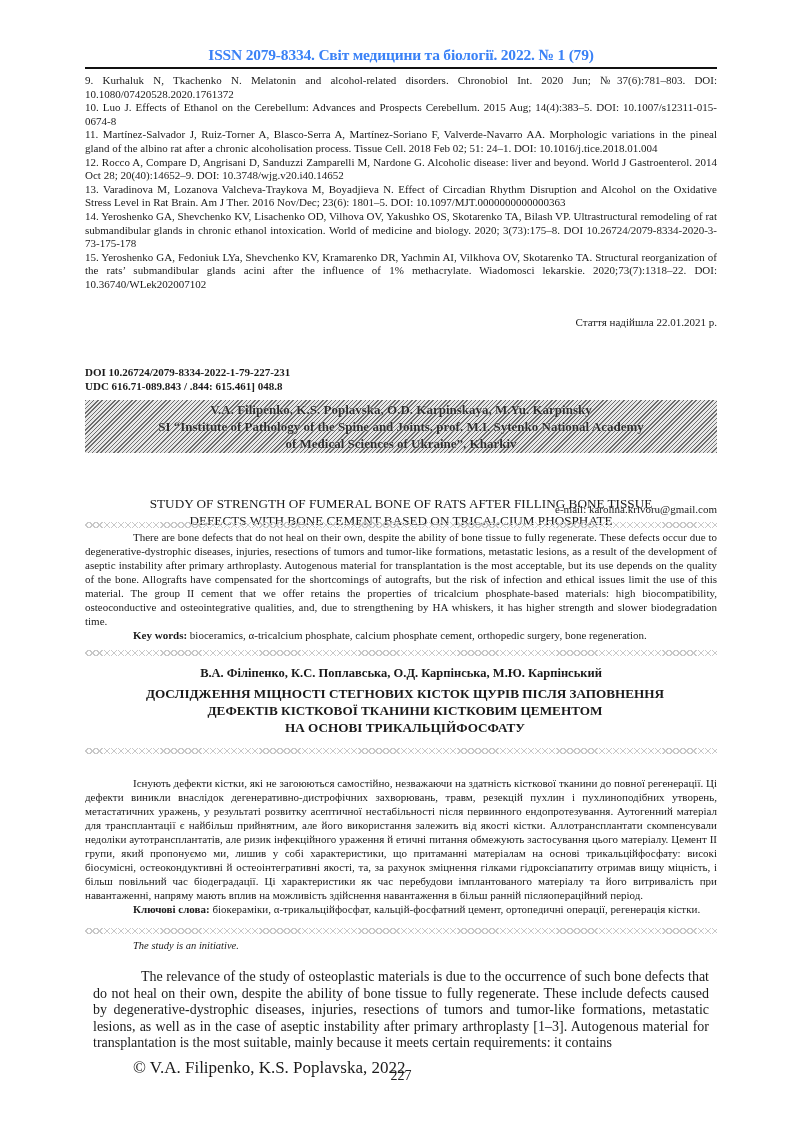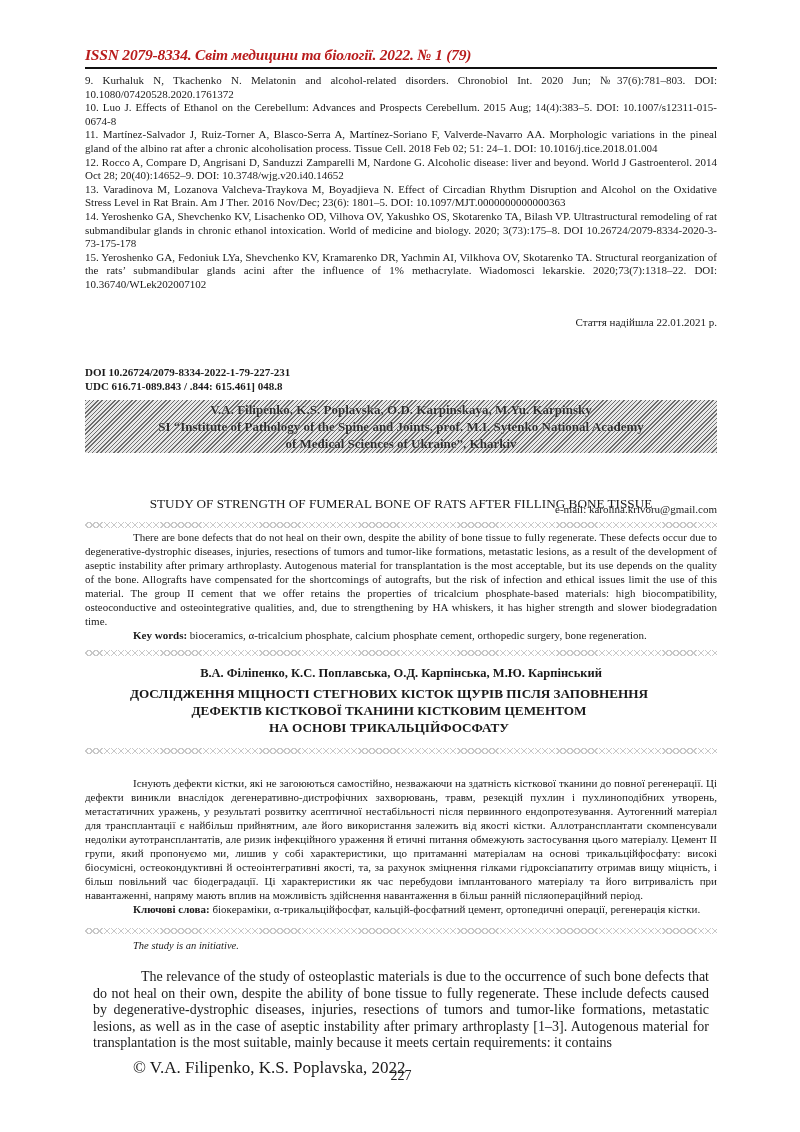--- a/index.html
+++ b/index.html
@@ -1,35 +1,35 @@
 <!DOCTYPE html>
 <html><head>
 <meta charset="utf-8">
 <style>
   html, body { margin: 0; padding: 0; background: #ffffff; }
   body { width: 800px; height: 1132px; position: relative; overflow: hidden; font-family: "Liberation Serif", serif; color: #1a1a1a; }
-  .header { position: absolute; top: 46px; left: 85px; width: 632px; text-align: left; font-style: italic; font-weight: bold; font-size: 15.5px; letter-spacing: -0.2px; color: #b91c1c; }
+  .header { position: absolute; top: 46px; left: 85px; width: 632px; text-align: center; font-weight: bold; font-size: 15.5px; letter-spacing: -0.2px; color: #3b82f6; }
   .header-rule { position: absolute; top: 67px; left: 85px; width: 632px; height: 2px; background: #111; }
   .refs { position: absolute; top: 74px; left: 85px; width: 632px; font-size: 11px; line-height: 13.6px; text-align: justify; }
   .refs p { margin: 0; }
   .received { position: absolute; top: 316px; left: 85px; width: 632px; text-align: right; font-size: 11px; }
   .doi { position: absolute; top: 365px; left: 85px; font-weight: bold; font-size: 11px; line-height: 14px; }
   .authors-box { position: absolute; top: 400px; left: 85px; width: 632px; height: 52px; text-align: center; font-weight: bold; font-size: 13px; line-height: 17px;
     background: repeating-linear-gradient(135deg, #6d6d6d 0px, #6d6d6d 1px, #e8e8e8 1px, #e8e8e8 3px); color: #2a2a2a; padding-top: 1px; }
   .authors-box span { display: block; text-shadow: 0 0 1px #fff, 0 0 2px #ddd; }
   .title-en { position: absolute; top: 463px; left: 85px; width: 632px; text-align: center; font-weight: normal; font-size: 13.2px; line-height: 17px; margin-top: 32px; }
   .email { position: absolute; top: 503px; left: 85px; width: 632px; text-align: right; font-size: 11px; }
   .wave { position: absolute; left: 85px; width: 632px; height: 6px;
     background: repeating-linear-gradient(135deg, transparent 0 2px, #c8c8c8 2px 3px, transparent 3px 5px),
                 repeating-linear-gradient(45deg, transparent 0 2px, #c8c8c8 2px 3px, transparent 3px 5px); }
   .abstract { position: absolute; left: 85px; width: 632px; font-size: 11px; line-height: 14px; text-align: justify; }
   .abstract p { margin: 0; text-indent: 48px; }
   .abstract .kw-label { font-weight: bold; }
   .authors-ua { position: absolute; top: 666px; left: 85px; width: 632px; text-align: center; font-weight: bold; font-size: 12.5px; }
-  .title-ua { position: absolute; top: 685px; left: 73px; width: 632px; text-align: center; font-weight: bold; font-size: 13.2px; line-height: 17px; }
+  .title-ua { position: absolute; top: 685px; left: 89px; width: 632px; text-align: center; font-weight: bold; font-size: 13.2px; line-height: 17px; }
   .initiative { position: absolute; top: 940px; left: 133px; font-style: italic; font-size: 10.5px; }
   .body-text { position: absolute; top: 961px; left: 85px; width: 632px; font-size: 14px; line-height: 16.6px; text-align: justify; }
   .body-text p { margin: 8px; text-indent: 48px; }
   .copyright { position: absolute; top: 1058px; left: 133px; font-size: 17px; }
   .page-num { position: absolute; top: 1068px; left: 85px; width: 632px; text-align: center; font-size: 14px; }
 </style>
 </head>
 <body>
 
 <div class="header">ISSN 2079-8334. Світ медицини та біології. 2022. № 1 (79)</div>
@@ -53,20 +53,21 @@
 </div>
 
 <div class="authors-box">
   <span>V.A. Filipenko, K.S. Poplavska, O.D. Karpinskaya, M.Yu. Karpinsky</span>
   <span>SI “Institute of Pathology of the Spine and Joints. prof. M.I. Sytenko National Academy</span>
   <span>of Medical Sciences of Ukraine”, Kharkiv</span>
 </div>
 
 <div class="title-en">
   <div>STUDY OF STRENGTH OF FUMERAL BONE OF RATS AFTER FILLING BONE TISSUE</div>
+  <div>DEFECTS WITH BONE CEMENT BASED ON TRICALCIUM PHOSPHATE</div>
 </div>
 
 <div class="email">e-mail: karolina.krivoru@gmail.com</div>
 
 <div class="wave" style="top:522px;"></div>
 <div class="abstract" style="top:530px;">
   <p>There are bone defects that do not heal on their own, despite the ability of bone tissue to fully regenerate. These defects occur due to degenerative-dystrophic diseases, injuries, resections of tumors and tumor-like formations, metastatic lesions, as a result of the development of aseptic instability after primary arthroplasty. Autogenous material for transplantation is the most acceptable, but its use depends on the quality of the bone. Allografts have compensated for the shortcomings of autografts, but the risk of infection and ethical issues limit the use of this material. The group II cement that we offer retains the properties of tricalcium phosphate-based materials: high biocompatibility, osteoconductive and osteointegrative qualities, and, due to strengthening by HA whiskers, it has higher strength and slower biodegradation time.</p>
   <p><span class="kw-label">Key words:</span><span> bioceramics, α-tricalcium phosphate, calcium phosphate cement, orthopedic surgery, bone regeneration.</span></p>
 </div>
 <div class="wave" style="top:650px;"></div>

